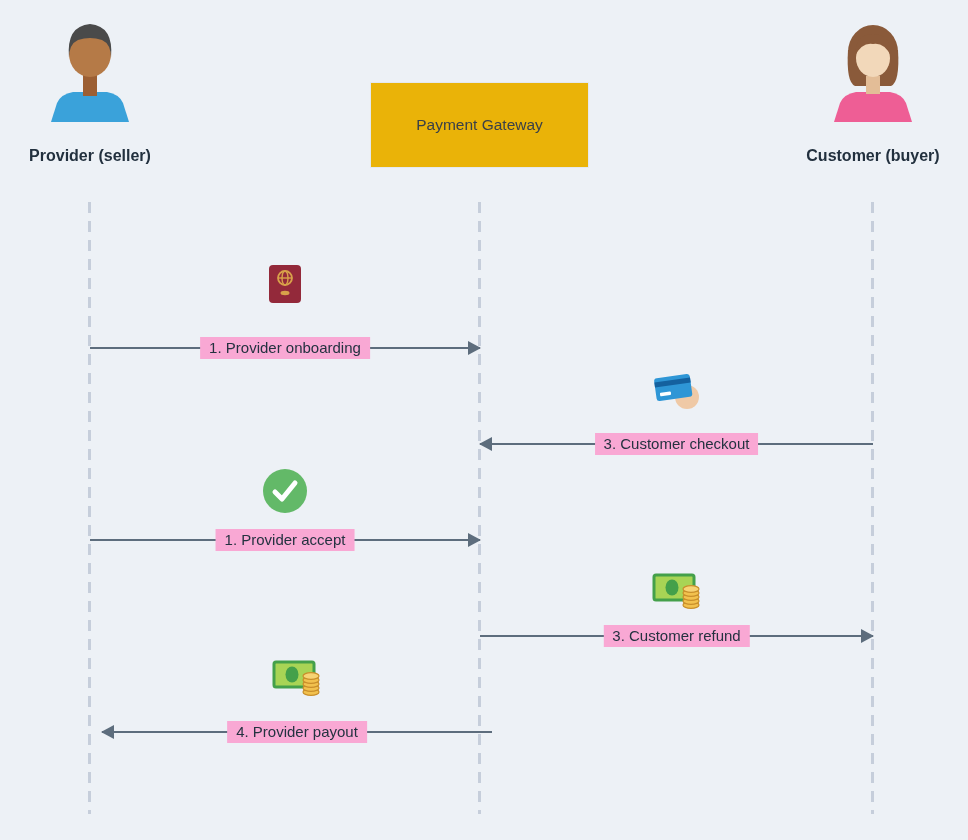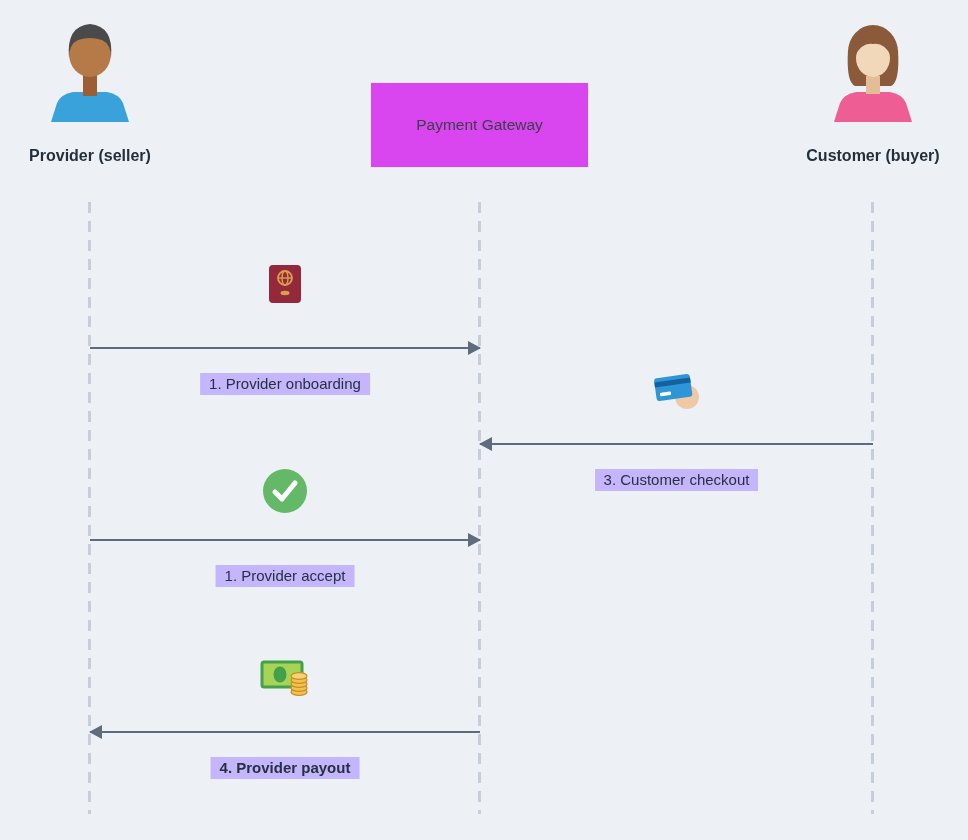--- a/index.html
+++ b/index.html
@@ -19,21 +19,21 @@
   .avatar-provider{left:47px;top:14px;}
   .avatar-customer{left:830px;top:14px;}
   .actor-label{
     position:absolute;top:147px;width:220px;
     text-align:center;font-weight:bold;font-size:16px;color:#22303e;
   }
   .actor-label-provider{left:-20px;}
   .actor-label-customer{left:763px;}
   .gateway-box{
     position:absolute;left:371px;top:83px;width:217px;height:84px;
-    background:#d946ef;display:flex;align-items:center;justify-content:center;
+    background:#eab308;display:flex;align-items:center;justify-content:center;
     font-size:15.5px;color:#3a4048;box-shadow:0 0 0 1px rgba(30,40,60,0.04);
   }
   
   .lifeline{
     position:absolute;top:202px;height:612px;width:3px;
     background:repeating-linear-gradient(to bottom,#c6cedb 0 11px,transparent 11px 19px);
   }
   .lifeline-provider{left:88px;}
   .lifeline-gateway{left:478px;}
   .lifeline-customer{left:871px;}
@@ -45,30 +45,30 @@
     border-top:7px solid transparent;border-bottom:7px solid transparent;
     border-left:13px solid #5d6d7d;
   }
   .msg .arrow-left{
     position:absolute;left:-1px;top:0;width:0;height:0;
     border-top:7px solid transparent;border-bottom:7px solid transparent;
     border-right:13px solid #5d6d7d;
   }
   .msg .label{
     position:absolute;left:50%;top:7px;transform:translate(-50%,-50%);
-    background:#c4b5fd;padding:2px 9px;font-size:15px;color:#243240;
-    white-space:nowrap;line-height:1.2;margin-top:36px;
+    background:#f9a8d4;padding:2px 9px;font-size:15px;color:#243240;
+    white-space:nowrap;line-height:1.2;
   }
   .msg .icon{position:absolute;left:50%;transform:translateX(-50%);}
   .msg .icon svg{display:block;}
   .m1{left:90px;top:341px;width:390px;}
   .m2{left:480px;top:437px;width:393px;}
   .m3{left:90px;top:533px;width:390px;}
   .m4{left:480px;top:629px;width:393px;}
-  .m5{left:90px;top:725px;width:390px;font-weight:bold;}
+  .m5{left:102px;top:725px;width:390px;}
   .m1 .icon{top:-77px;}
   .m2 .icon{top:-67px;}
   .m3 .icon{top:-65px;}
   .m4 .icon{top:-59px;}
   .m5 .icon{top:-68px;}
 </style>
 </head>
 <body>
 
 <div class="canvas">
@@ -144,20 +144,38 @@
       <svg width="46" height="46" viewBox="0 0 46 46" xmlns="http://www.w3.org/2000/svg">
         <circle cx="23" cy="23" r="22" fill="#63b968"></circle>
         <path d="M13 24 L20 31 L33 15" fill="none" stroke="#ffffff" stroke-width="5" stroke-linecap="round" stroke-linejoin="round"></path>
       </svg>
     </div>
     <div class="line"></div>
     <div class="arrow-right"></div>
     <div class="label">1. Provider accept</div>
   </div>
 
+  <div class="msg m4">
+    <div class="icon">
+      <svg width="50" height="40" viewBox="0 0 50 40" xmlns="http://www.w3.org/2000/svg">
+        <rect x="2" y="5" width="40" height="25" rx="2" fill="#a8d455" stroke="#44a04a" stroke-width="3"></rect>
+        <ellipse cx="20" cy="17.5" rx="6.5" ry="8" fill="#44a04a"></ellipse>
+        <g stroke="#c98f2b" stroke-width="1.2" fill="#f2c14e">
+          <ellipse cx="39" cy="35" rx="8" ry="3.4"></ellipse>
+          <ellipse cx="39" cy="31" rx="8" ry="3.4"></ellipse>
+          <ellipse cx="39" cy="27" rx="8" ry="3.4"></ellipse>
+          <ellipse cx="39" cy="23" rx="8" ry="3.4"></ellipse>
+          <ellipse cx="39" cy="19" rx="8" ry="3.4" fill="#f7d374"></ellipse>
+        </g>
+      </svg>
+    </div>
+    <div class="line"></div>
+    <div class="arrow-right"></div>
+    <div class="label">3. Customer refund</div>
+  </div>
 
   <div class="msg m5">
     <div class="icon">
       <svg width="50" height="40" viewBox="0 0 50 40" xmlns="http://www.w3.org/2000/svg">
         <rect x="2" y="5" width="40" height="25" rx="2" fill="#a8d455" stroke="#44a04a" stroke-width="3"></rect>
         <ellipse cx="20" cy="17.5" rx="6.5" ry="8" fill="#44a04a"></ellipse>
         <g stroke="#c98f2b" stroke-width="1.2" fill="#f2c14e">
           <ellipse cx="39" cy="35" rx="8" ry="3.4"></ellipse>
           <ellipse cx="39" cy="31" rx="8" ry="3.4"></ellipse>
           <ellipse cx="39" cy="27" rx="8" ry="3.4"></ellipse>

